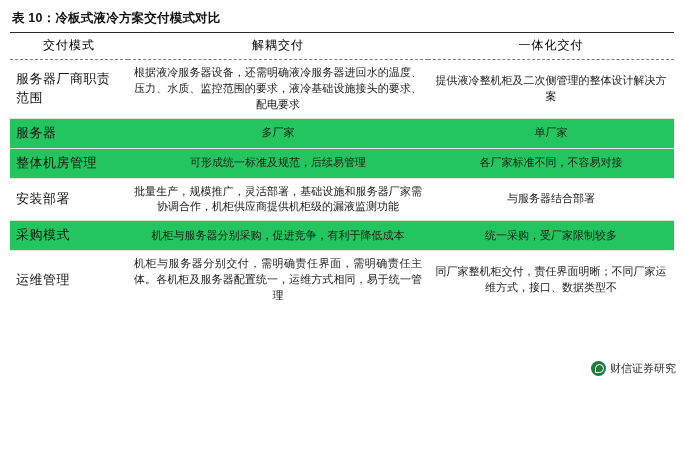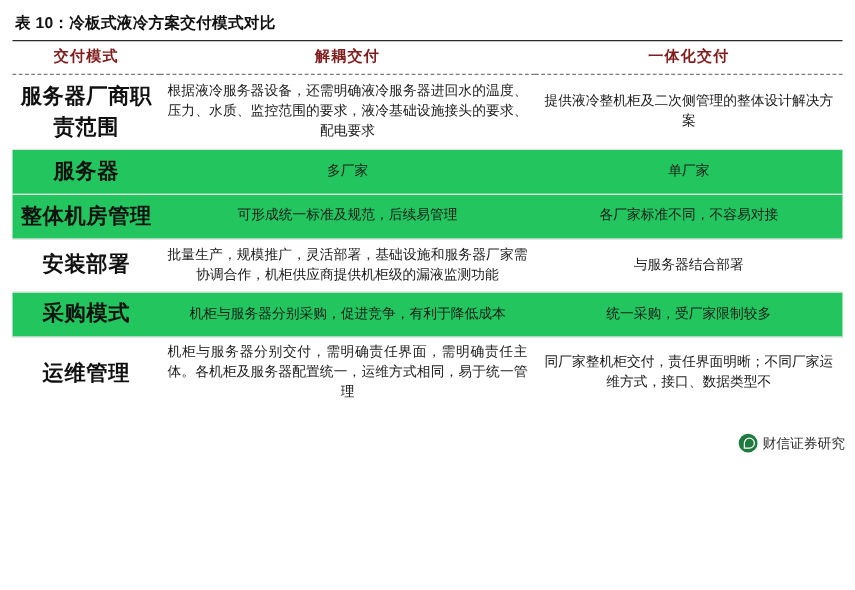--- a/index.html
+++ b/index.html
@@ -38,36 +38,35 @@
   table.cmp col.c0 { width: 118px; }
   table.cmp col.c1 { width: 300px; }
   table.cmp col.c2 { width: 246px; }
 
   .thead-row th {
     border-top: 1.6px solid #2b2b2b;
     border-bottom: 1.2px dashed #7a7a7a;
     padding: 4px 2px 5px 2px;
     font-family: "Liberation Sans", sans-serif;
     font-size: 12px;
-    font-weight: bold;
-    color: #7f1d1d;
+    font-weight: normal;
+    color: #000000;
     text-align: center;
     letter-spacing: 1px;
   }
   td {
     padding: 5px 6px;
     vertical-align: middle;
     line-height: 1.45;
     border: none;
   }
   td.label {
-    text-align: center;
     font-family: "Liberation Sans", sans-serif;
-    font-weight: bold;
-    font-size: 17px;
+    font-weight: normal;
+    font-size: 13px;
     color: #111111;
     letter-spacing: 0.5px;
   }
   td.body {
     text-align: center;
     font-family: "Liberation Serif", serif;
     font-size: 11px;
     color: #1a1a1a;
   }
   td.body.just {
@@ -79,21 +78,21 @@
   }
   tr.plain td {
     background: #ffffff;
   }
   tr.line-row td {
     border-bottom: 1px solid #e2e2e2;
   }
   .watermark {
     position: absolute;
     right: 8px;
-    bottom: 18px;
+    bottom: 4px;
     display: flex;
     align-items: center;
     gap: 4px;
     font-family: "Liberation Sans", sans-serif;
     font-size: 11px;
     color: #2d2d2d;
   }
   .wm-logo {
     width: 15px;
     height: 15px;

